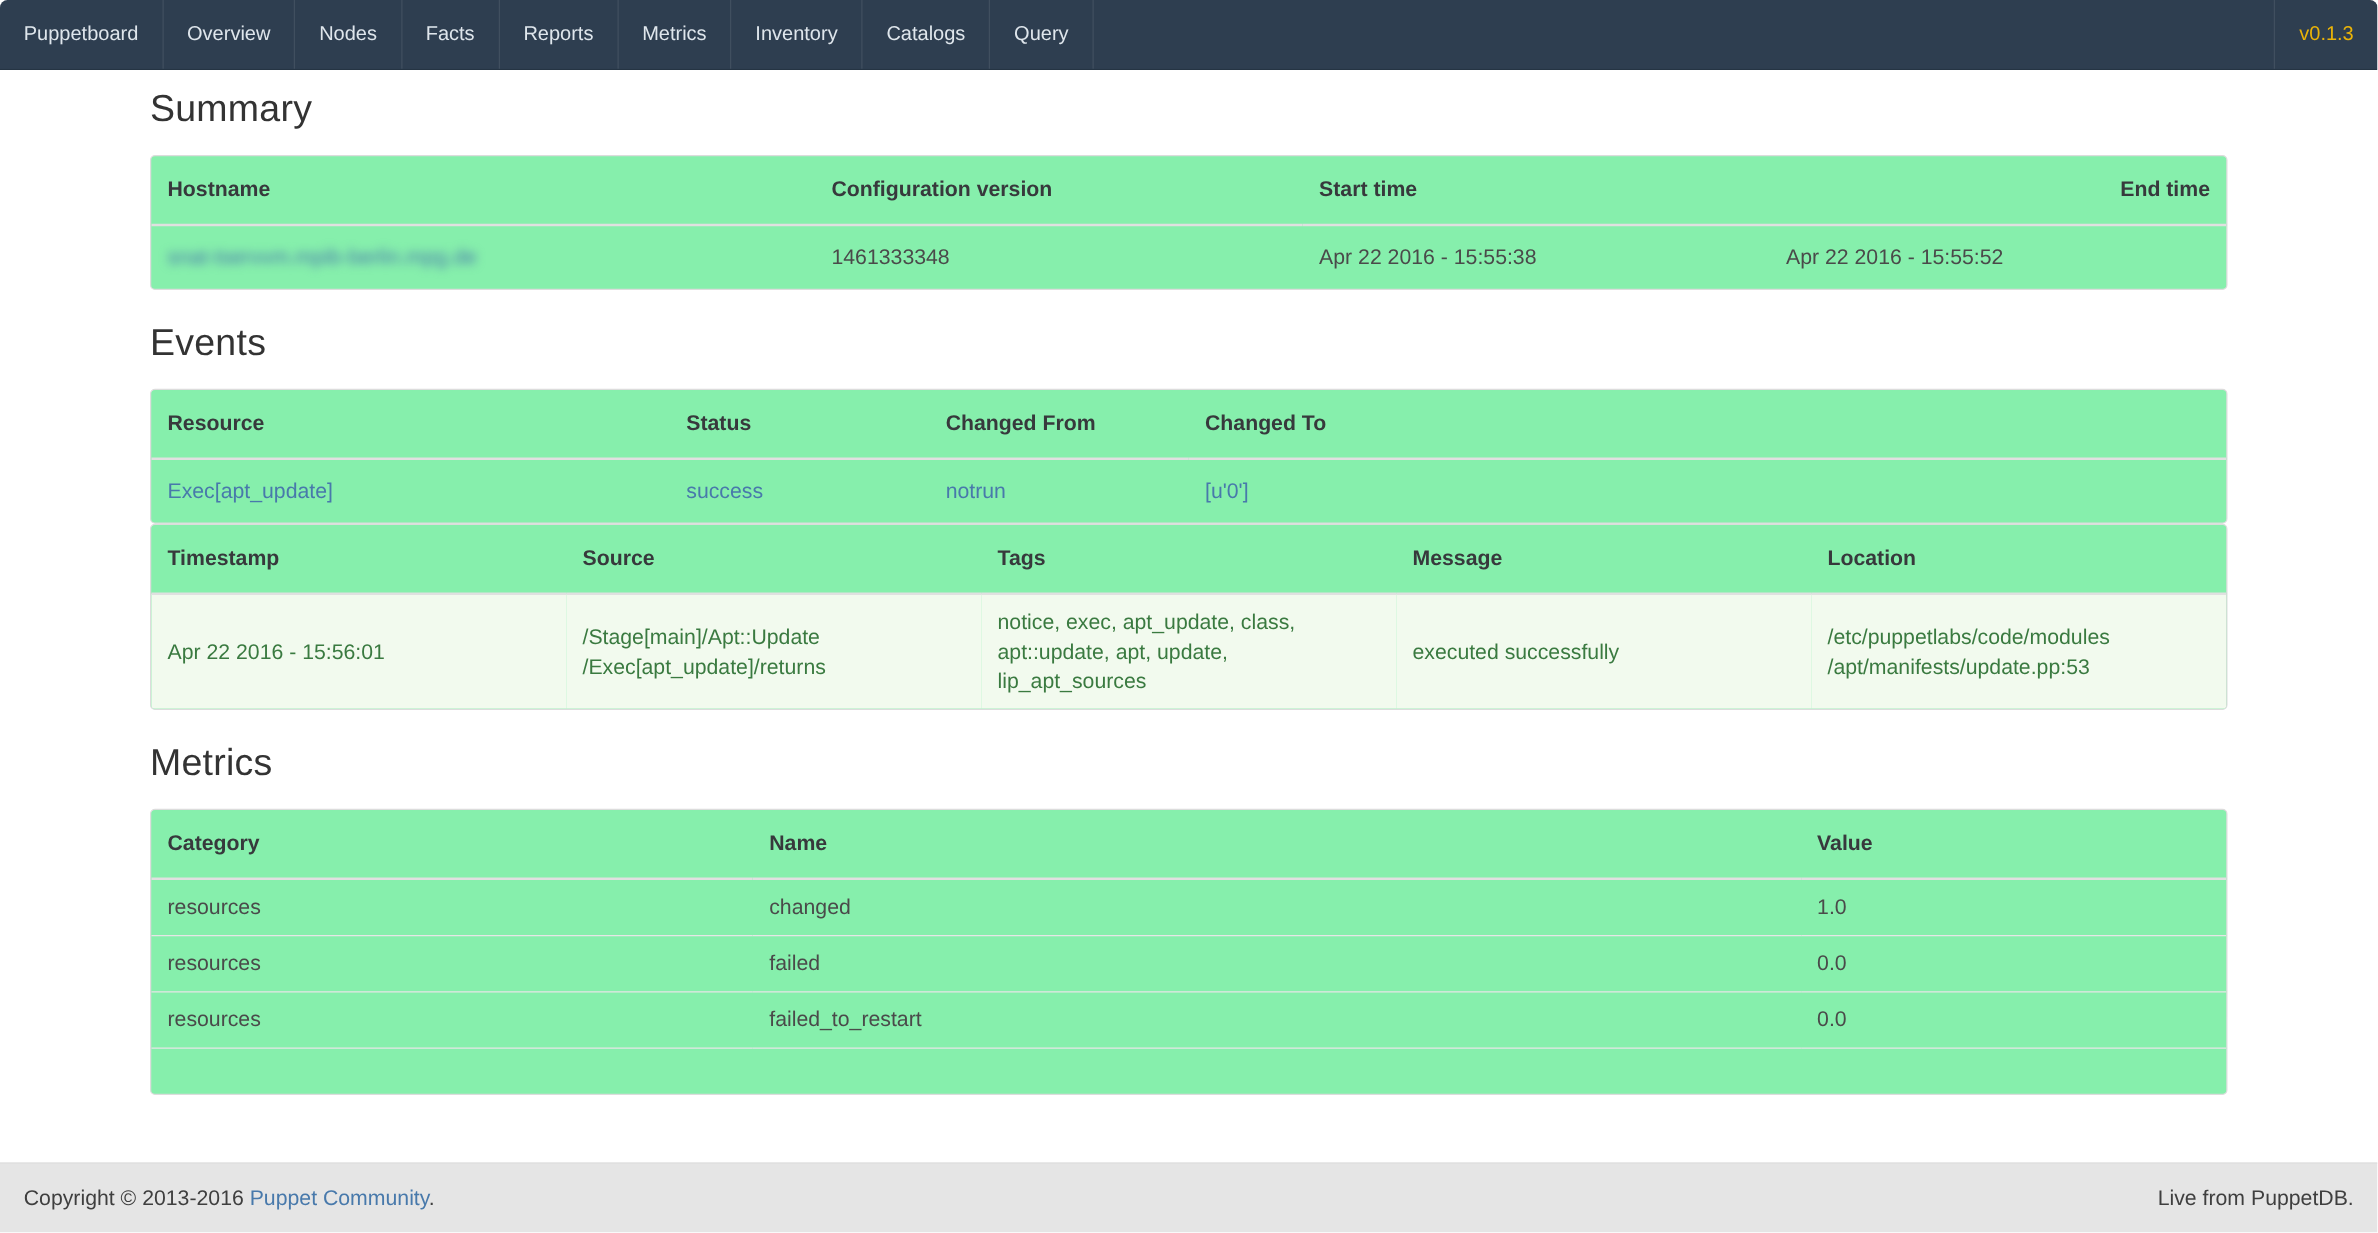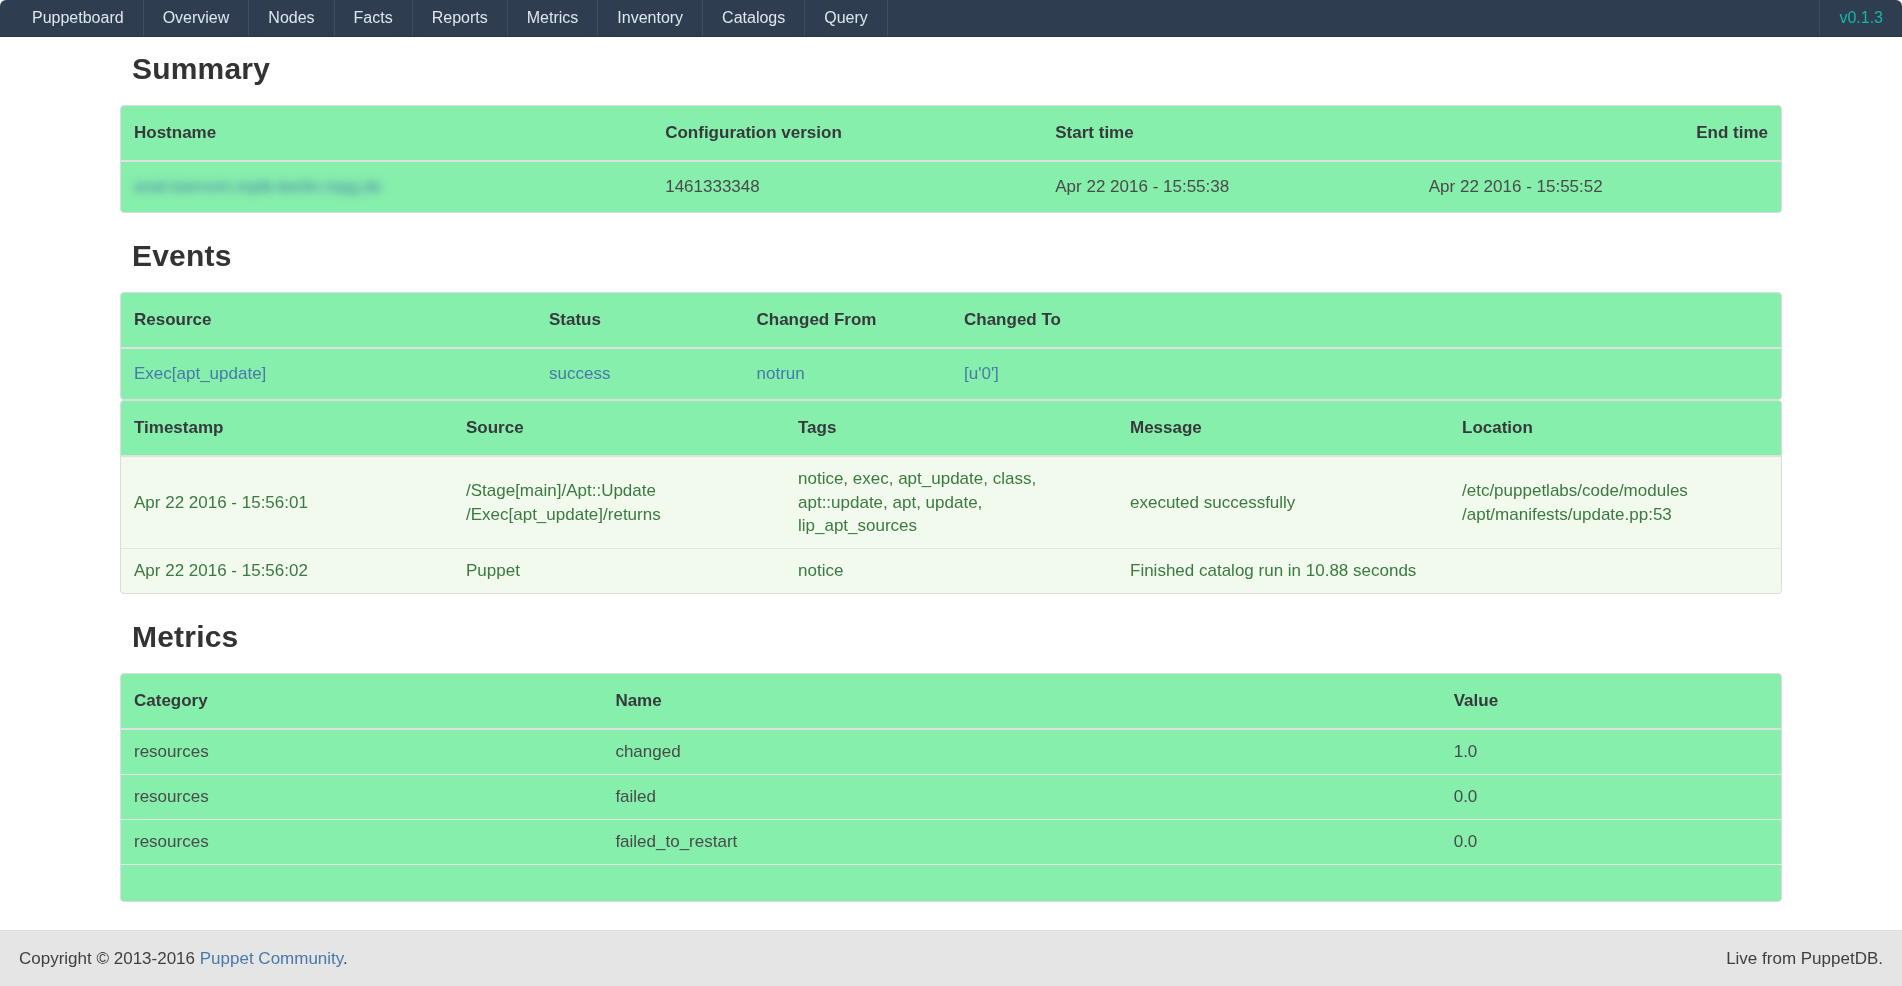--- a/index.html
+++ b/index.html
@@ -7,46 +7,46 @@
   body {
     width: 1902px; height: 986px; overflow: hidden; position: relative;
     background: #ffffff; color: #444;
     font-family: "Liberation Sans", "DejaVu Sans", sans-serif;
     font-size: 17px;
   }
   a { color: #4879ab; text-decoration: none; cursor: pointer; }
 
   
   .navbar {
-    height: 37px; background: #2e3e50; display: flex;
+    height: 56px; background: #2e3e50; display: flex;
     align-items: stretch; justify-content: space-between;
-    border-radius: 6px 6px 0 0; border-bottom: 1px solid #253443; padding-left: 13px;
+    border-radius: 6px 6px 0 0; border-bottom: 1px solid #253443;
   }
   .nav-left { display: flex; align-items: stretch; }
   .nav-item {
     display: flex; align-items: center; padding: 0 19px;
     color: #dfe6ec; font-size: 16px; white-space: nowrap;
     border-right: 1px solid rgba(255,255,255,0.09);
   }
   .nav-version {
     display: flex; align-items: center; padding: 0 19px;
-    color: #14b8a6; font-size: 16px;
+    color: #eab308; font-size: 16px;
     border-left: 1px solid rgba(255,255,255,0.09);
   }
   .caret {
     display: inline-block; margin-left: 9px; width: 0; height: 0;
     border-left: 5px solid transparent; border-right: 5px solid transparent;
     border-top: 5px solid #dfe6ec;
   }
 
   
   .container { width: 1662px; margin: 0 auto; }
   h2 {
-    font-size: 30px; line-height: 1.1; font-weight: 700; color: #333;
-    margin: 26px 0 20px 12px; letter-spacing: 0.2px;
+    font-size: 30px; line-height: 1.1; font-weight: 400; color: #333;
+    margin: 26px 0 20px 0; letter-spacing: 0.2px;
   }
   section:first-of-type h2 { margin-top: 15px; }
 
   .panel { border: 1px solid #dcdcdc; border-radius: 4px; overflow: hidden; background: #86efac; }
   table { width: 100%; border-collapse: collapse; font-size: 17px; table-layout: fixed; }
   th {
     text-align: left; font-weight: 700; color: #37393c;
     padding: 16px 13px; line-height: 1.3;
   }
   thead tr { border-bottom: 2px solid #e0e0e0; }
@@ -171,27 +171,20 @@
           </tr>
         </thead>
         <tbody>
           <tr class="success">
             <td>Apr 22 2016 - 15:56:01</td>
             <td>/Stage[main]/Apt::Update /Exec[apt_update]/returns</td>
             <td>notice, exec, apt_update, class, apt::update, apt, update, lip_apt_sources</td>
             <td>executed successfully</td>
             <td>/etc/puppetlabs/code/modules /apt/manifests/update.pp:53</td>
           </tr>
-          <tr class="success">
-            <td>Apr 22 2016 - 15:56:02</td>
-            <td>Puppet</td>
-            <td>notice</td>
-            <td>Finished catalog run in 10.88 seconds</td>
-            <td></td>
-          </tr>
         </tbody>
       </table>
     </div>
   </section>
 
   <section>
     <h2>Metrics</h2>
     <div class="panel">
       <table class="tbl-metrics">
         <thead>

